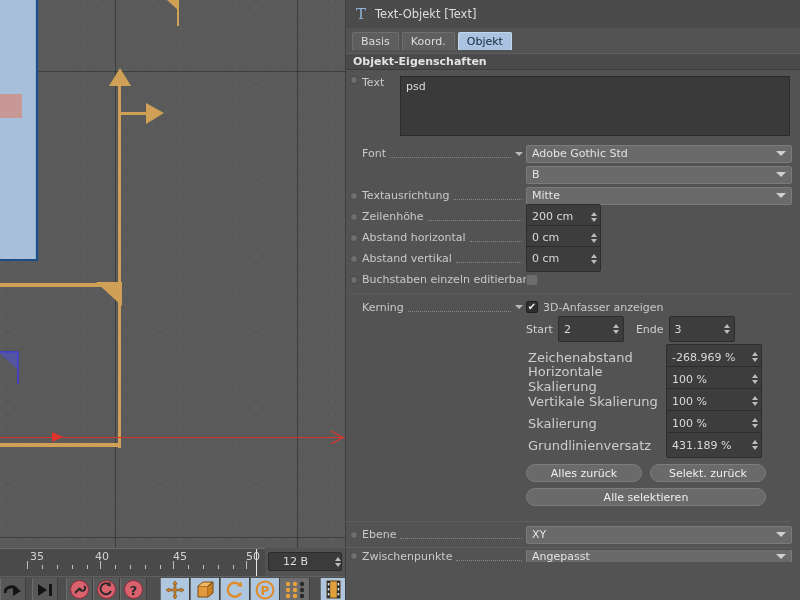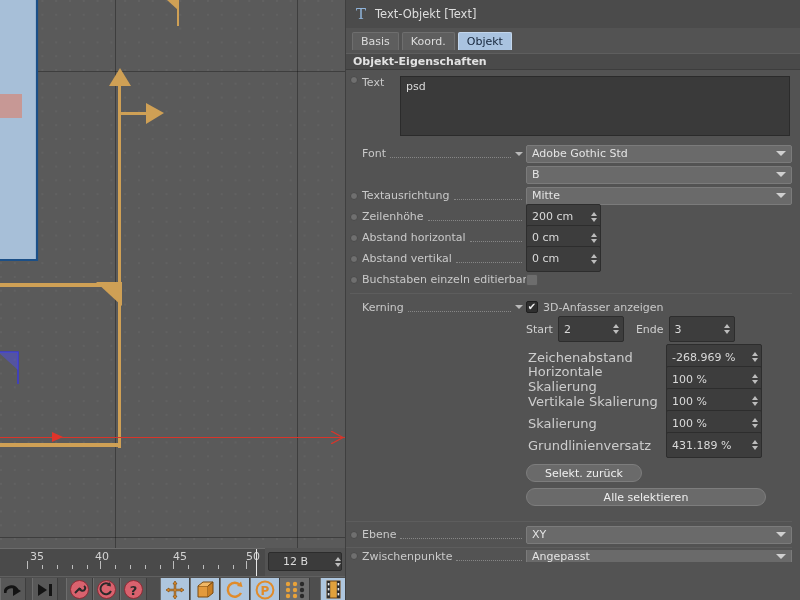--- a/index.html
+++ b/index.html
@@ -601,20 +601,21 @@
           <span class="spin">
               <i class="up"></i>
               <i class="dn"></i>
             </span>
         </div>
       </div>
 
       <div style="height:8px"></div>
 
       <div style="display:flex;padding-left:176px;gap:8px">
+        <div class="btn" style="flex:0 0 116px">Alles zurück</div>
         <div class="btn" style="flex:0 0 116px">Selekt. zurück</div>
       </div>
       <div style="display:flex;padding-left:176px;margin-top:6px">
         <div class="btn" style="flex:0 0 240px">Alle selektieren</div>
       </div>
 
       <div class="ghost-text" style="padding-left:176px;margin-top:1px">&nbsp;</div>
 
       <div class="hr" style="margin:4px 0 2px -4px"></div>
 

